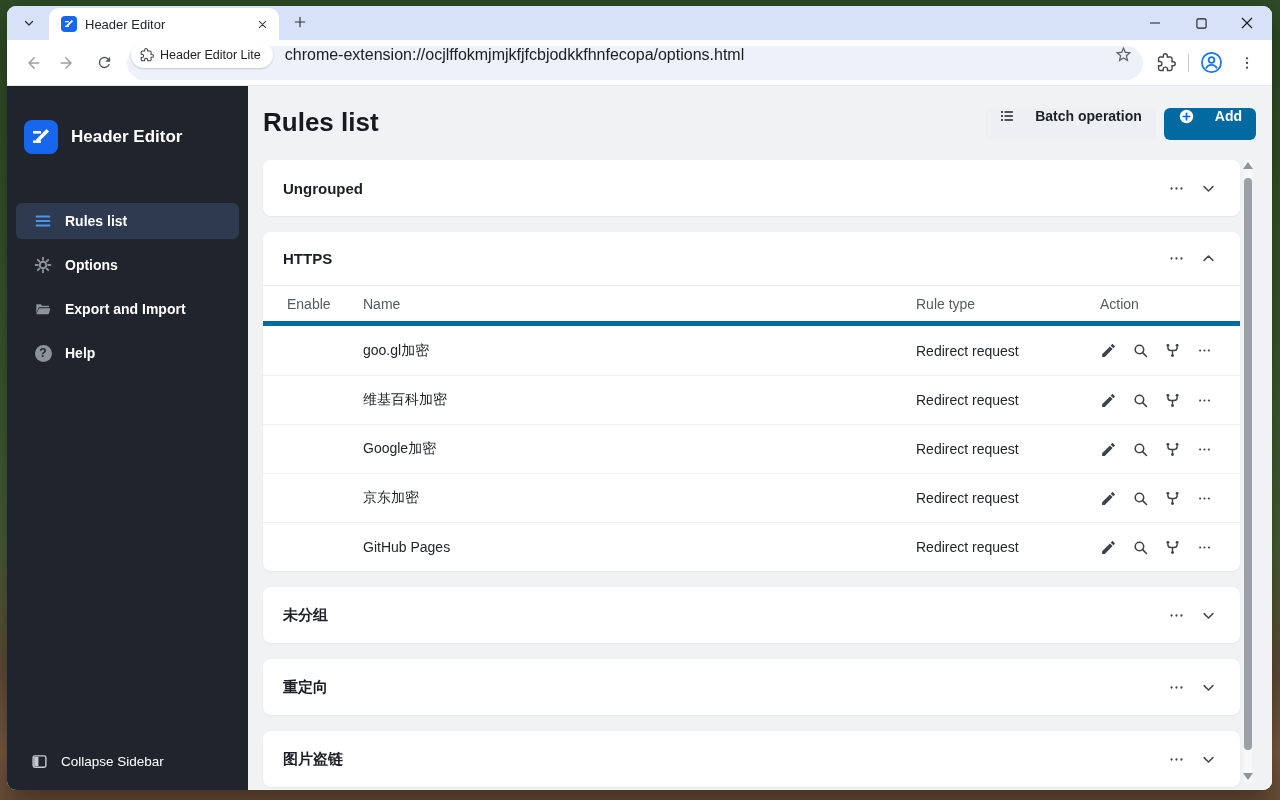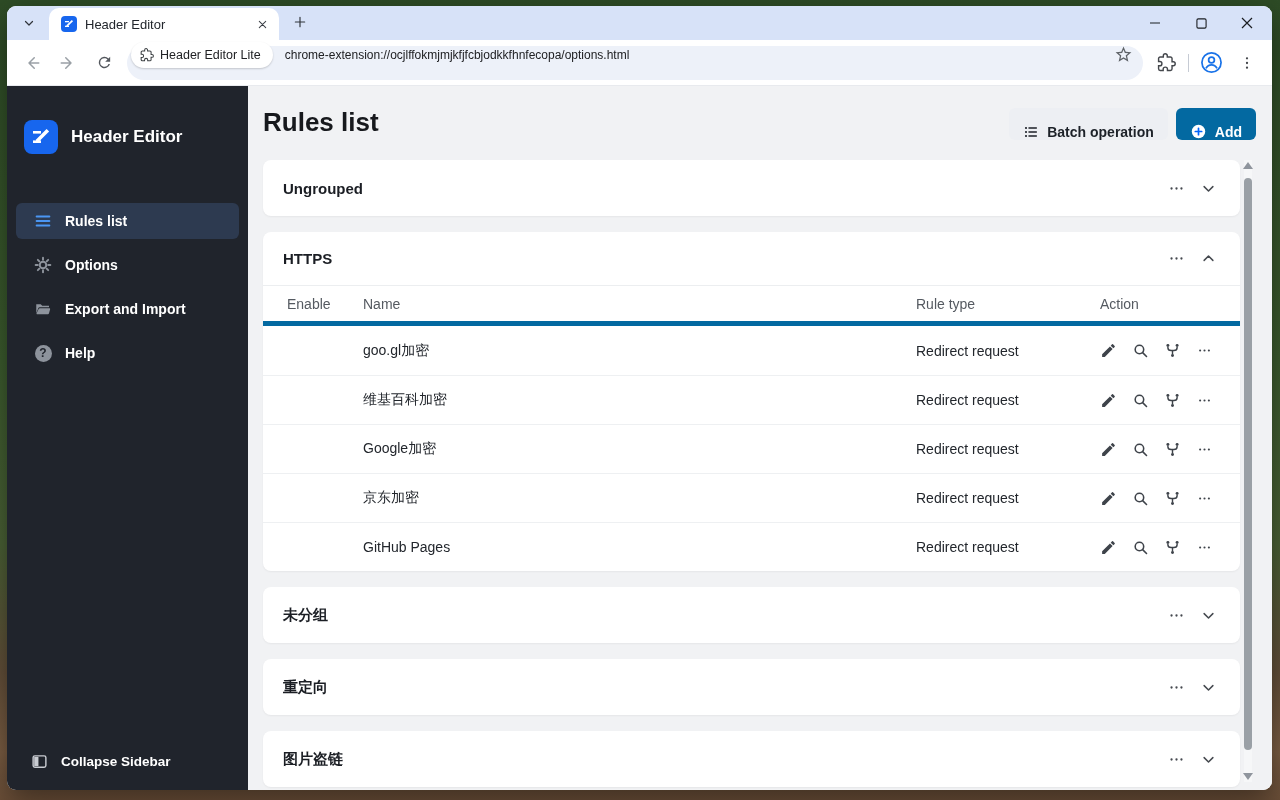--- a/index.html
+++ b/index.html
@@ -22,43 +22,43 @@
   .tab-title { flex:1; font-size:13px; color:#22262c; white-space:nowrap; overflow:hidden; }
   .tab-close { width:18px; height:18px; border-radius:50%; display:flex; align-items:center; justify-content:center; color:#3c4047; flex:none; }
   .new-tab { width:26px; height:26px; margin:0 0 5px 8px; display:flex; align-items:center; justify-content:center; border-radius:50%; color:#30343a; }
   .win-controls { position:absolute; right:2px; top:0; height:34px; display:flex; align-items:center; }
   .win-btn { width:46px; height:30px; display:flex; align-items:center; justify-content:center; color:#1b1e22; }
   
   .toolbar { height:46px; background:#fff; display:flex; align-items:center; padding:0 8px; gap:2px; border-bottom:1px solid #e8eaee; flex:none; }
   .nav-btn { width:34px; height:34px; border-radius:50%; display:flex; align-items:center; justify-content:center; flex:none; }
   .omnibox { flex:1; height:34px; background:#edf1f9; border-radius:17px; display:flex; align-items:center; padding:0 10px 16px 4px; margin:0 4px; min-width:0; }
   .chip { height:26px; background:#fff; border-radius:14px; display:flex; align-items:center; gap:6px; padding:0 12px 0 9px; box-shadow:0 1px 2px rgba(0,0,0,.18); color:#202124; font-size:12.5px; white-space:nowrap; flex:none; }
-  .url { margin-left:12px; font-size:12px; color:#202124; flex:1; white-space:nowrap; overflow:hidden; }
+  .url { margin-left:12px; font-size:16px; color:#202124; flex:1; white-space:nowrap; overflow:hidden; }
   .tb-ico { width:34px; height:34px; display:flex; align-items:center; justify-content:center; flex:none; }
   .tb-divider { width:1px; height:18px; background:#c6cbd4; margin:0 3px; flex:none; }
   
   .page { flex:1; display:flex; min-height:0; }
   .sidebar { width:241px; background:#20242c; display:flex; flex-direction:column; flex:none; }
   .brand { display:flex; align-items:center; gap:13px; padding:34px 0 0 17px; }
   .logo { width:34px; height:34px; border-radius:8px; background:#1766ee; display:flex; align-items:center; justify-content:center; flex:none; }
   .brand-name { font-size:17px; font-weight:700; color:#fff; }
   .nav { margin:49px 9px 0; }
   .nav-item { height:36px; border-radius:6px; display:flex; align-items:center; gap:13px; padding-left:18px; margin-bottom:8px; color:#fff; font-weight:700; font-size:14px; cursor:default; }
   .nav-item.active { background:#2d3a50; }
   .nav-ico { width:18px; height:18px; display:flex; align-items:center; justify-content:center; color:#8d939c; flex:none; }
   .nav-item.active .nav-ico { color:#4b96f3; }
   .help-badge { width:17px; height:17px; border-radius:50%; background:#8d939c; color:#20242c; font-size:12px; font-weight:700; display:flex; align-items:center; justify-content:center; }
   .side-spacer { flex:1; }
-  .collapse { display:flex; align-items:center; gap:13px; padding-left:24px; margin-bottom:20px; color:#fff; font-weight:700; font-size:13.5px; }
+  .collapse { display:flex; align-items:center; gap:13px; padding-left:24px; margin-bottom:20px; color:#fff; font-weight:400; font-size:13.5px; }
   
   .main { flex:1; background:#f1f2f4; position:relative; overflow:hidden; }
   .main-header { display:flex; justify-content:space-between; align-items:flex-start; padding:21px 16px 0 15px; height:53px; }
   .page-title { font-size:26px; font-weight:700; color:#17191d; }
   .actions { display:flex; gap:8px; margin-top:1px; }
-  .btn { height:32px; border-radius:6px; display:flex; align-items:flex-end; gap:8px; font-size:14px; font-weight:600; padding:0 14px; border:none; font-family:inherit; }
+  .btn { height:32px; border-radius:6px; display:flex; align-items:flex-start; gap:20px; font-size:14px; font-weight:600; padding:0 14px; border:none; font-family:inherit; }
   .btn-gray { background:#edeff3; color:#1c2128; }
   .btn-blue { background:#0369a1; color:#fff; }
   .cards { margin:21px 0 0 15px; width:977px; }
   .card { background:#fff; border-radius:8px; margin-bottom:16px; box-shadow:0 1px 2px rgba(0,0,0,.05); }
   .card-head { height:56px; display:flex; align-items:center; padding:0 20px; }
   .card.expanded .card-head { height:54px; border-bottom:1px solid #eceef0; }
   .g-title { font-size:15px; font-weight:700; color:#1b1e24; flex:1; }
   .head-ico { width:24px; height:24px; display:flex; align-items:center; justify-content:center; color:#45494f; }
   .head-ico + .head-ico { margin-left:8px; }
   .table-head { display:grid; grid-template-columns:76px 553px 184px 1fr; height:40px; align-items:center; padding:0 20px 0 24px; color:#555a61; font-size:14px; border-bottom:5px solid #0369a1; }

